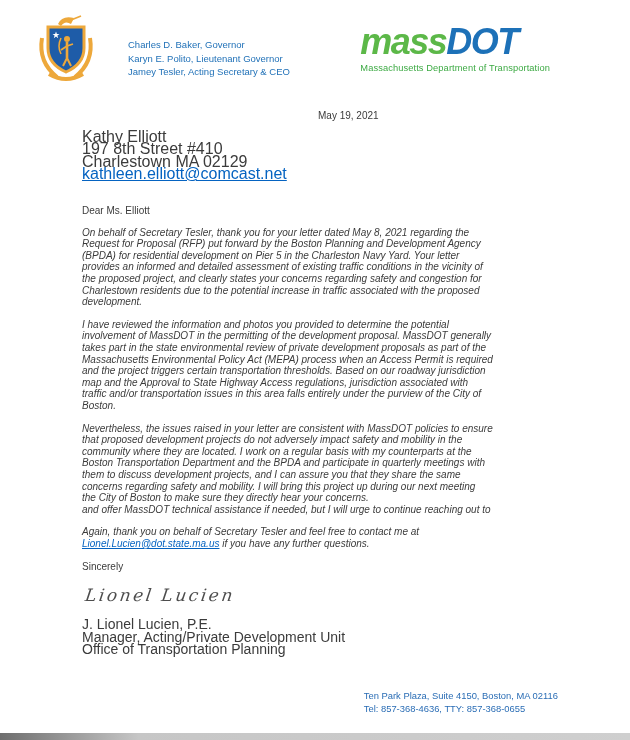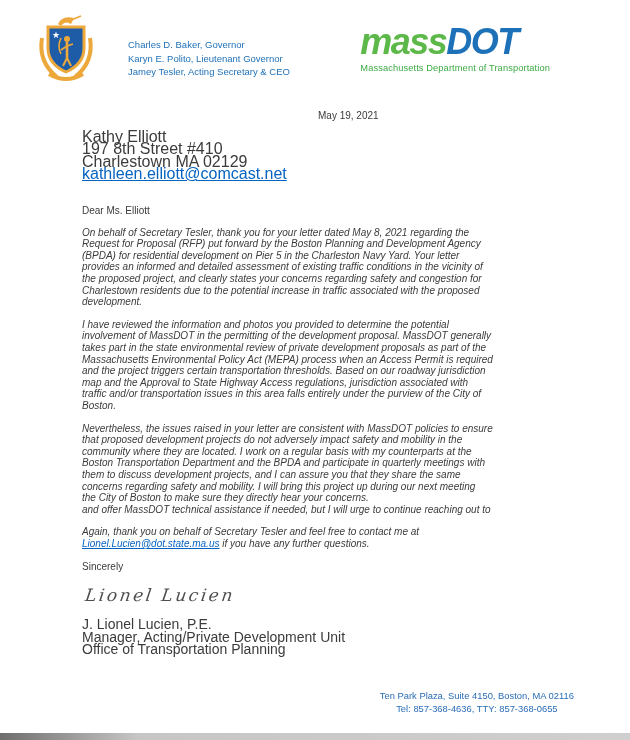--- a/index.html
+++ b/index.html
@@ -25,21 +25,21 @@
   .salutation { margin:24px 6px 0 82px; font-size:10px; }
   .para { margin:11px 0 0 82px; font-size:10px; line-height:11.6px;font-style:italic; }
   .line { white-space:nowrap; }
   .link { color:#0563c1; text-decoration:underline; cursor:pointer; }
   .valediction { margin:12px 0 0 82px; font-size:10px; }
   .signature { margin:13px 0 0 84px; font-family:"DejaVu Serif", serif; font-style:italic;
                font-size:17px; color:#4d4d4d; letter-spacing:2.5px; transform:skewX(-8deg);
                transform-origin:left bottom; white-space:nowrap; }
   .signer { margin:13px 0 0 82px; font-size:14px; line-height:12.4px; }
   
-  .footer { position:absolute; top:690px; right:56px; text-align:center;
+  .footer { position:absolute; top:690px; right:72px; text-align:left;
             color:#2a6db5; font-size:9.4px; line-height:12.5px; }
   .footer .site { cursor:pointer; }
   .bottom-bar { position:absolute; left:0; bottom:0; width:630px; height:7px;
                 background:linear-gradient(to right,#6e6e6e 0%,#c6c6c6 22%,#cfcfcf 100%); }
 </style>
 </head>
 <body>
 
 <div class="page">
 

